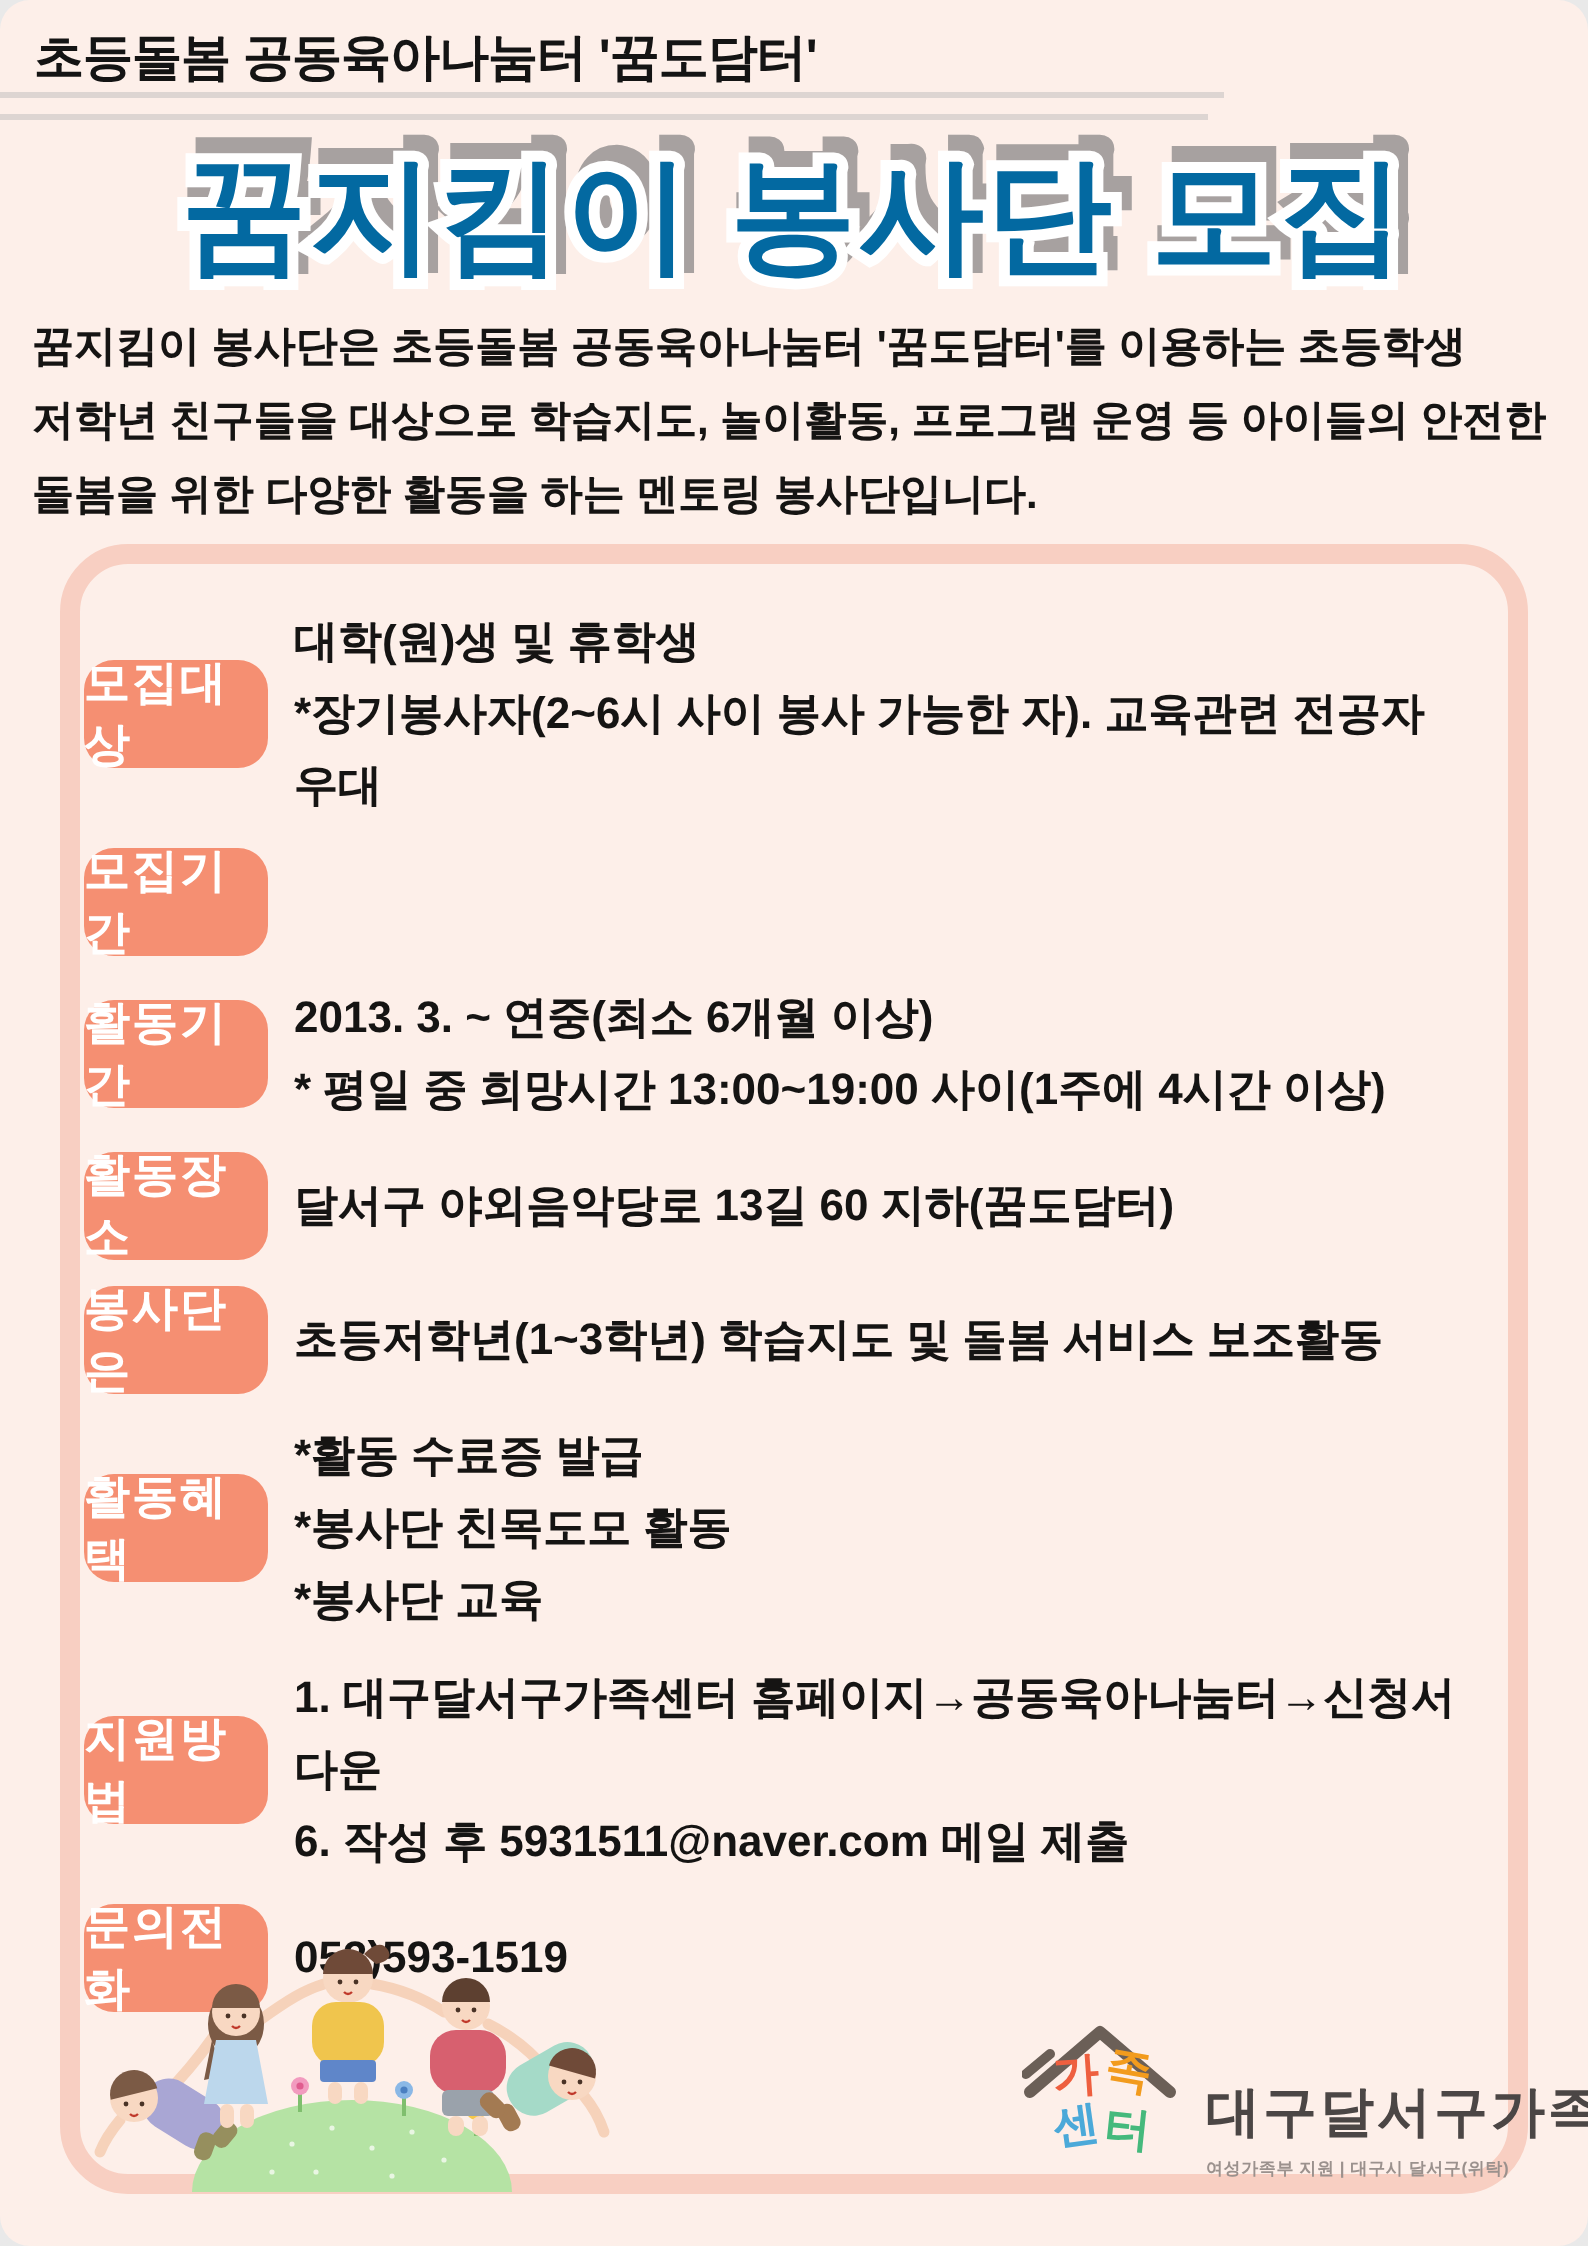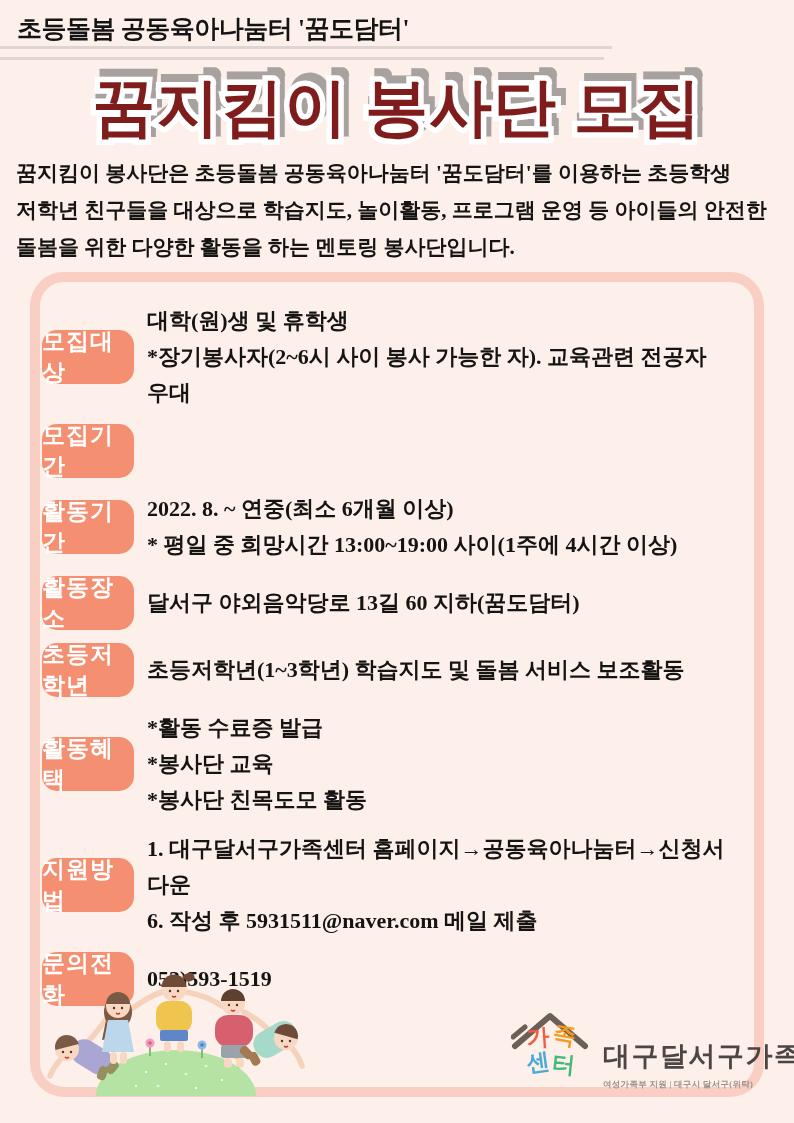--- a/index.html
+++ b/index.html
@@ -1,35 +1,35 @@
 <!DOCTYPE html>
 <html><head>
 <meta charset="utf-8">
 <style>
   html,body { margin:0; padding:0; background:#e9e9e9; }
   .poster {
     position:relative; width:794px; height:1123px; margin:0 auto;
     background:#fdefe9; overflow:hidden;
-    font-family:Liberation Serif, serif; color:#1c1b1a;
+    font-family:Liberation Sans, sans-serif; color:#1c1b1a;border-radius:15px;
   }
 
   
   .program-label {
     position:absolute; left:17px; top:12px;
     font-size:25px; font-weight:800; letter-spacing:-0.5px; color:#141414;
   }
   .rule { position:absolute; left:0; height:3px; background:#ddd5d2; }
   .rule1 { top:46px; width:612px; }
   .rule2 { top:57px; width:604px; }
 
   
   .main-title {
     position:absolute; top:72px; left:0; width:100%; margin:0;
     text-align:center; font-size:63px; line-height:1.15; font-weight:800;
-    letter-spacing:1px; color:#7f1d1d; z-index:2;
+    letter-spacing:1px; color:#0369a1; z-index:2;
   }
   .main-title::before, .main-title::after {
     content:attr(data-text);
     position:absolute; left:0; top:0; width:100%;
     letter-spacing:1px;
   }
   .main-title::before {
     color:#ffffff; -webkit-text-stroke:11px #ffffff; z-index:-1;
   }
   .main-title::after {
@@ -109,45 +109,45 @@
       </div>
     </div>
 
     <div class="info-row">
       <div class="badge">모집기간</div>
     </div>
 
     <div class="info-row">
       <div class="badge">활동기간</div>
       <div class="row-content">
-        <div>2022. 8. ~ 연중(최소 6개월 이상)</div>
+        <div>2013. 3. ~ 연중(최소 6개월 이상)</div>
         <div>* 평일 중 희망시간 13:00~19:00 사이(1주에 4시간 이상)</div>
       </div>
     </div>
 
     <div class="info-row">
       <div class="badge">활동장소</div>
       <div class="row-content">
         <div>달서구 야외음악당로 13길 60 지하(꿈도담터)</div>
       </div>
     </div>
 
     <div class="info-row">
-      <div class="badge">초등저학년</div>
+      <div class="badge">봉사단은</div>
       <div class="row-content">
         <div>초등저학년(1~3학년) 학습지도 및 돌봄 서비스 보조활동</div>
       </div>
     </div>
 
     <div class="info-row align-top">
       <div class="badge">활동혜택</div>
       <div class="row-content">
         <div>*활동 수료증 발급</div>
+        <div>*봉사단 친목도모 활동</div>
         <div>*봉사단 교육</div>
-        <div>*봉사단 친목도모 활동</div>
       </div>
     </div>
 
     <div class="info-row">
       <div class="badge">지원방법</div>
       <div class="row-content">
         <div>1. 대구달서구가족센터 홈페이지→공동육아나눔터→신청서 다운</div>
         <div>6. 작성 후 5931511@naver.com 메일 제출</div>
       </div>
     </div>

